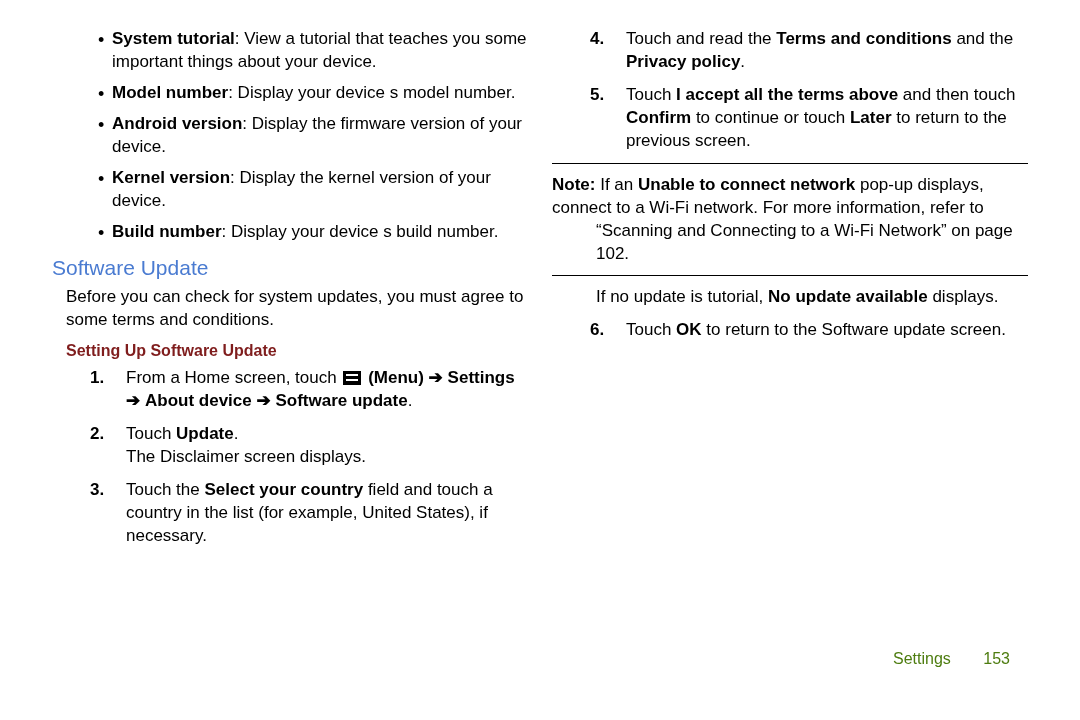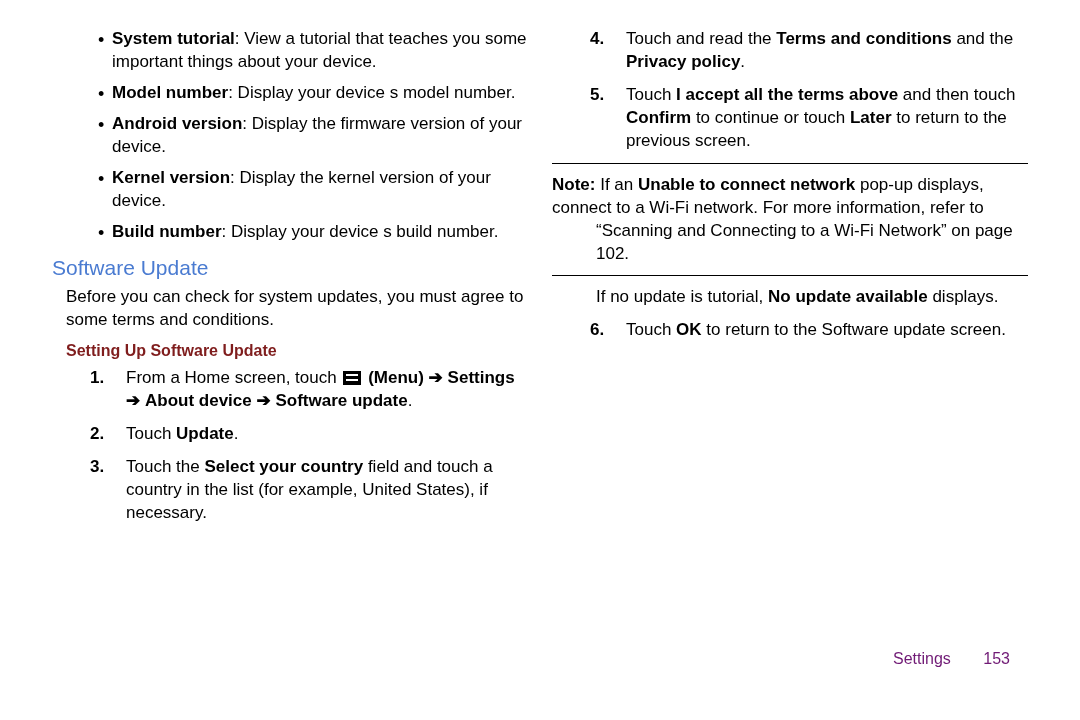--- a/index.html
+++ b/index.html
@@ -103,21 +103,21 @@
   .ref-italic {
   }
   .para {
     margin: 0 0 10px 44px;
   }
   .footer {
     position: absolute;
     right: 70px;
     top: 648px;
     font-size: 16px;
-    color: #701a75;
+    color: #4d7c0f;
   }
   .footer .sec { margin-right: 28px; }
 </style>
 </head>
 <body>
 
 <div class="page">
   <div class="col">
     <ul class="bullets">
       <li><span class="b">System tutorial</span><span>: View a tutorial that teaches you some important things about your device.</span></li>
@@ -140,20 +140,21 @@
         <span class="b arrow">➔</span>
         <span class="b"> Settings </span>
         <span class="b arrow">➔</span>
         <span class="b"> About device </span>
         <span class="b arrow">➔</span>
         <span class="b"> Software update</span><span>.</span>
       </li>
       <li>
         <span class="num">2.</span>
         <span>Touch </span><span class="b">Update</span><span>.</span><br>
+        <span>The Disclaimer screen displays.</span>
       </li>
       <li>
         <span class="num">3.</span>
         <span>Touch the </span><span class="b">Select your country</span><span> field and touch a country in the list (for example, United States), if necessary.</span>
       </li>
     </ol>
   </div>
 
   <div class="col">
     <ol class="steps">

